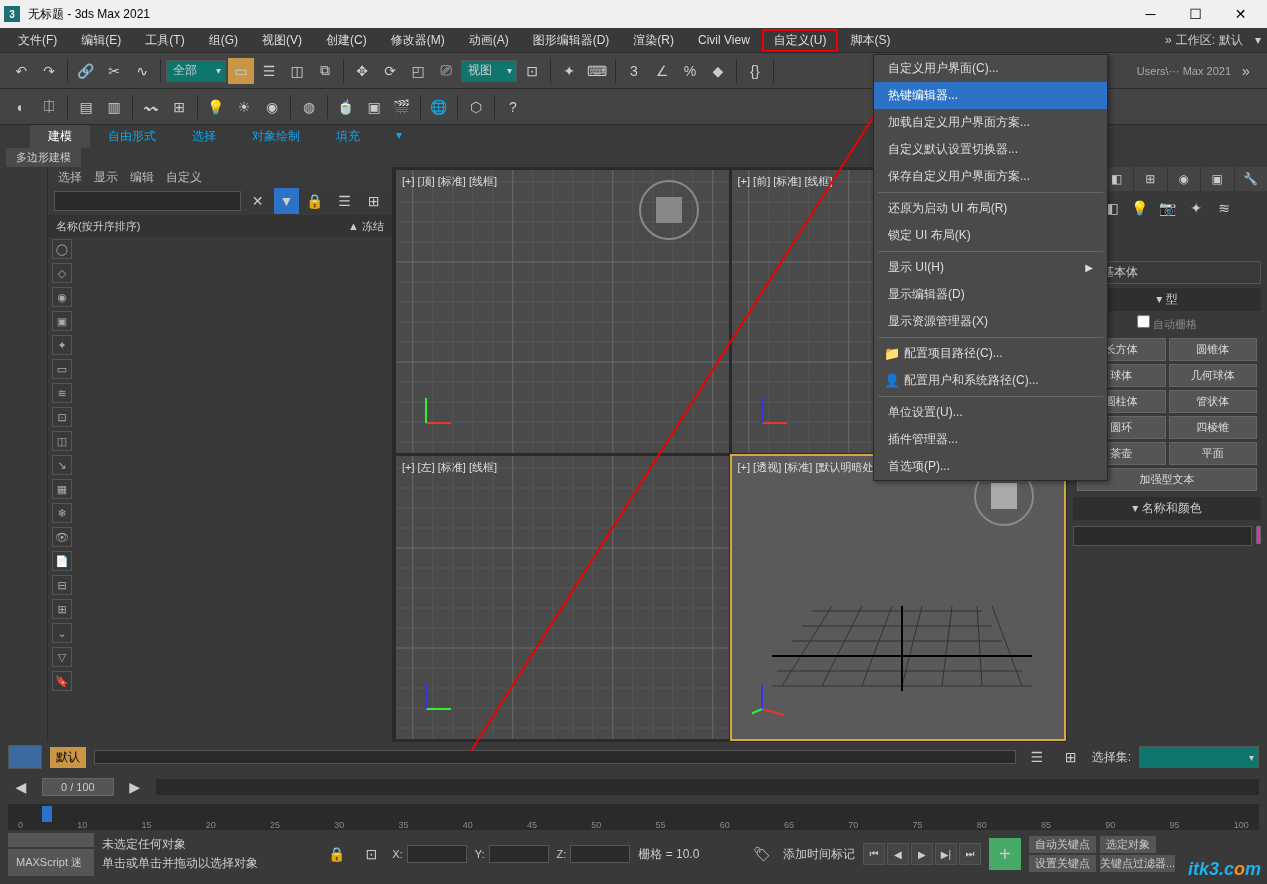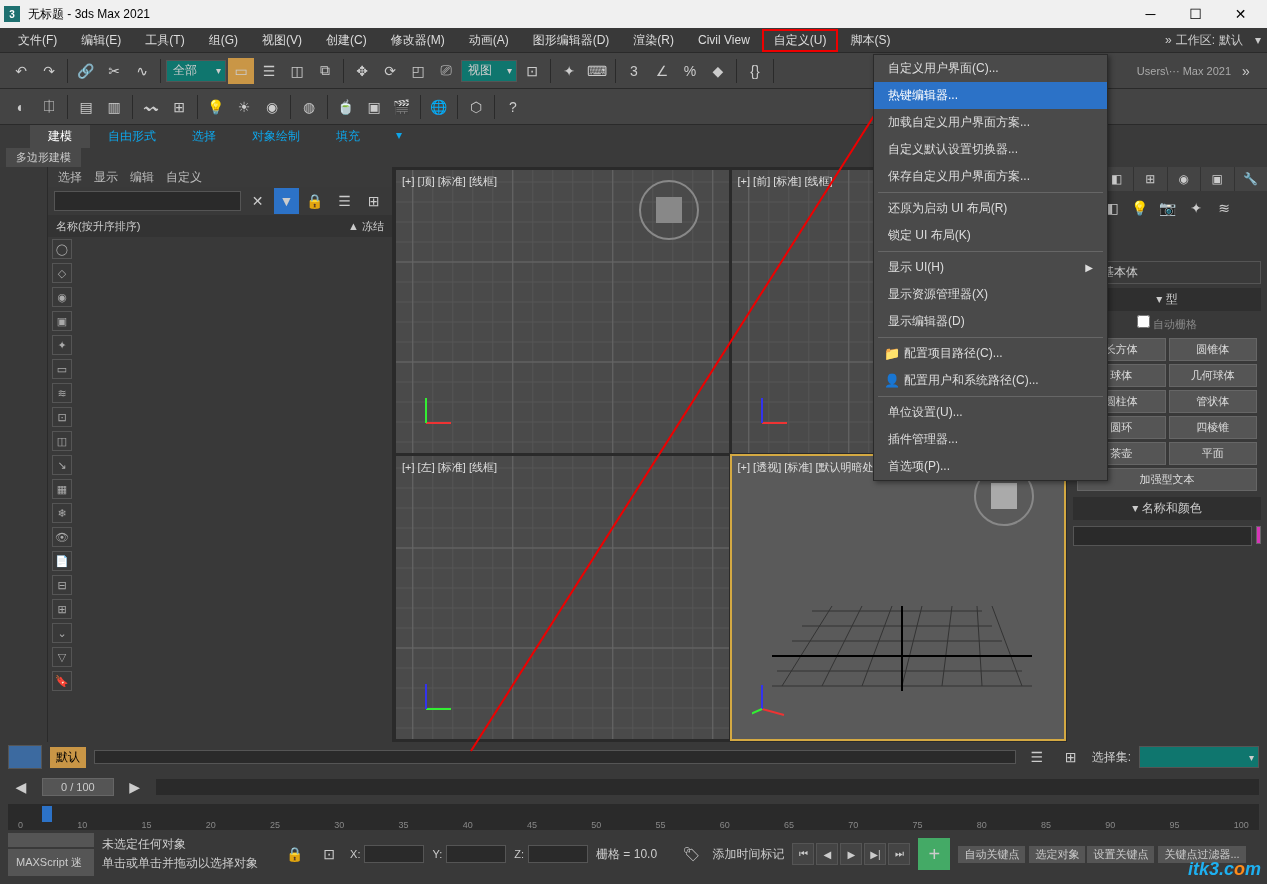--- a/index.html
+++ b/index.html
@@ -411,48 +411,48 @@
   <div class="tbtn">🏷</div>
   <span>添加时间标记</span>
   <div class="playback">
     <div class="pbtn">⏮</div>
     <div class="pbtn">◀</div>
     <div class="pbtn">▶</div>
     <div class="pbtn">▶|</div>
     <div class="pbtn">⏭</div>
   </div>
   <div class="tbtn" style="width:32px;height:32px;background:#4a6;font-size:20px">+</div>
-  <div style="display:flex;flex-direction:row;gap:2px;font-size:11px">
+  <div style="display:flex;flex-direction:column;gap:2px;font-size:11px">
     <div style="display:flex;gap:4px">
         <span class="status-box" style="padding:1px 6px">自动关键点</span>
         <span class="status-box" style="padding:1px 6px">选定对象</span>
       </div>
     <div style="display:flex;gap:4px">
         <span class="status-box" style="padding:1px 6px">设置关键点</span>
-        <span class="status-box" style="padding:1px 6px">关键点过滤器...</span>
+        <span class="status-box" style="padding:1px 0">关键点过滤器...</span>
       </div>
   </div>
 </div>
 
 <div class="dropdown-menu">
   <div class="dm-item">自定义用户界面(C)...</div>
   <div class="dm-item hover">热键编辑器...</div>
   <div class="dm-item">加载自定义用户界面方案...</div>
   <div class="dm-item">自定义默认设置切换器...</div>
   <div class="dm-item">保存自定义用户界面方案...</div>
   <div class="dm-sep"></div>
   <div class="dm-item">还原为启动 UI 布局(R)</div>
   <div class="dm-item">锁定 UI 布局(K)</div>
   <div class="dm-sep"></div>
   <div class="dm-item">
       <span>显示 UI(H)</span>
       <span class="arrow">▶</span>
     </div>
+  <div class="dm-item">显示编辑器(D)</div>
   <div class="dm-item">显示资源管理器(X)</div>
-  <div class="dm-item">显示编辑器(D)</div>
   <div class="dm-sep"></div>
   <div class="dm-item">
       <span class="icon">📁</span>
       <span>配置项目路径(C)...</span>
     </div>
   <div class="dm-item">
       <span class="icon">👤</span>
       <span>配置用户和系统路径(C)...</span>
     </div>
   <div class="dm-sep"></div>

